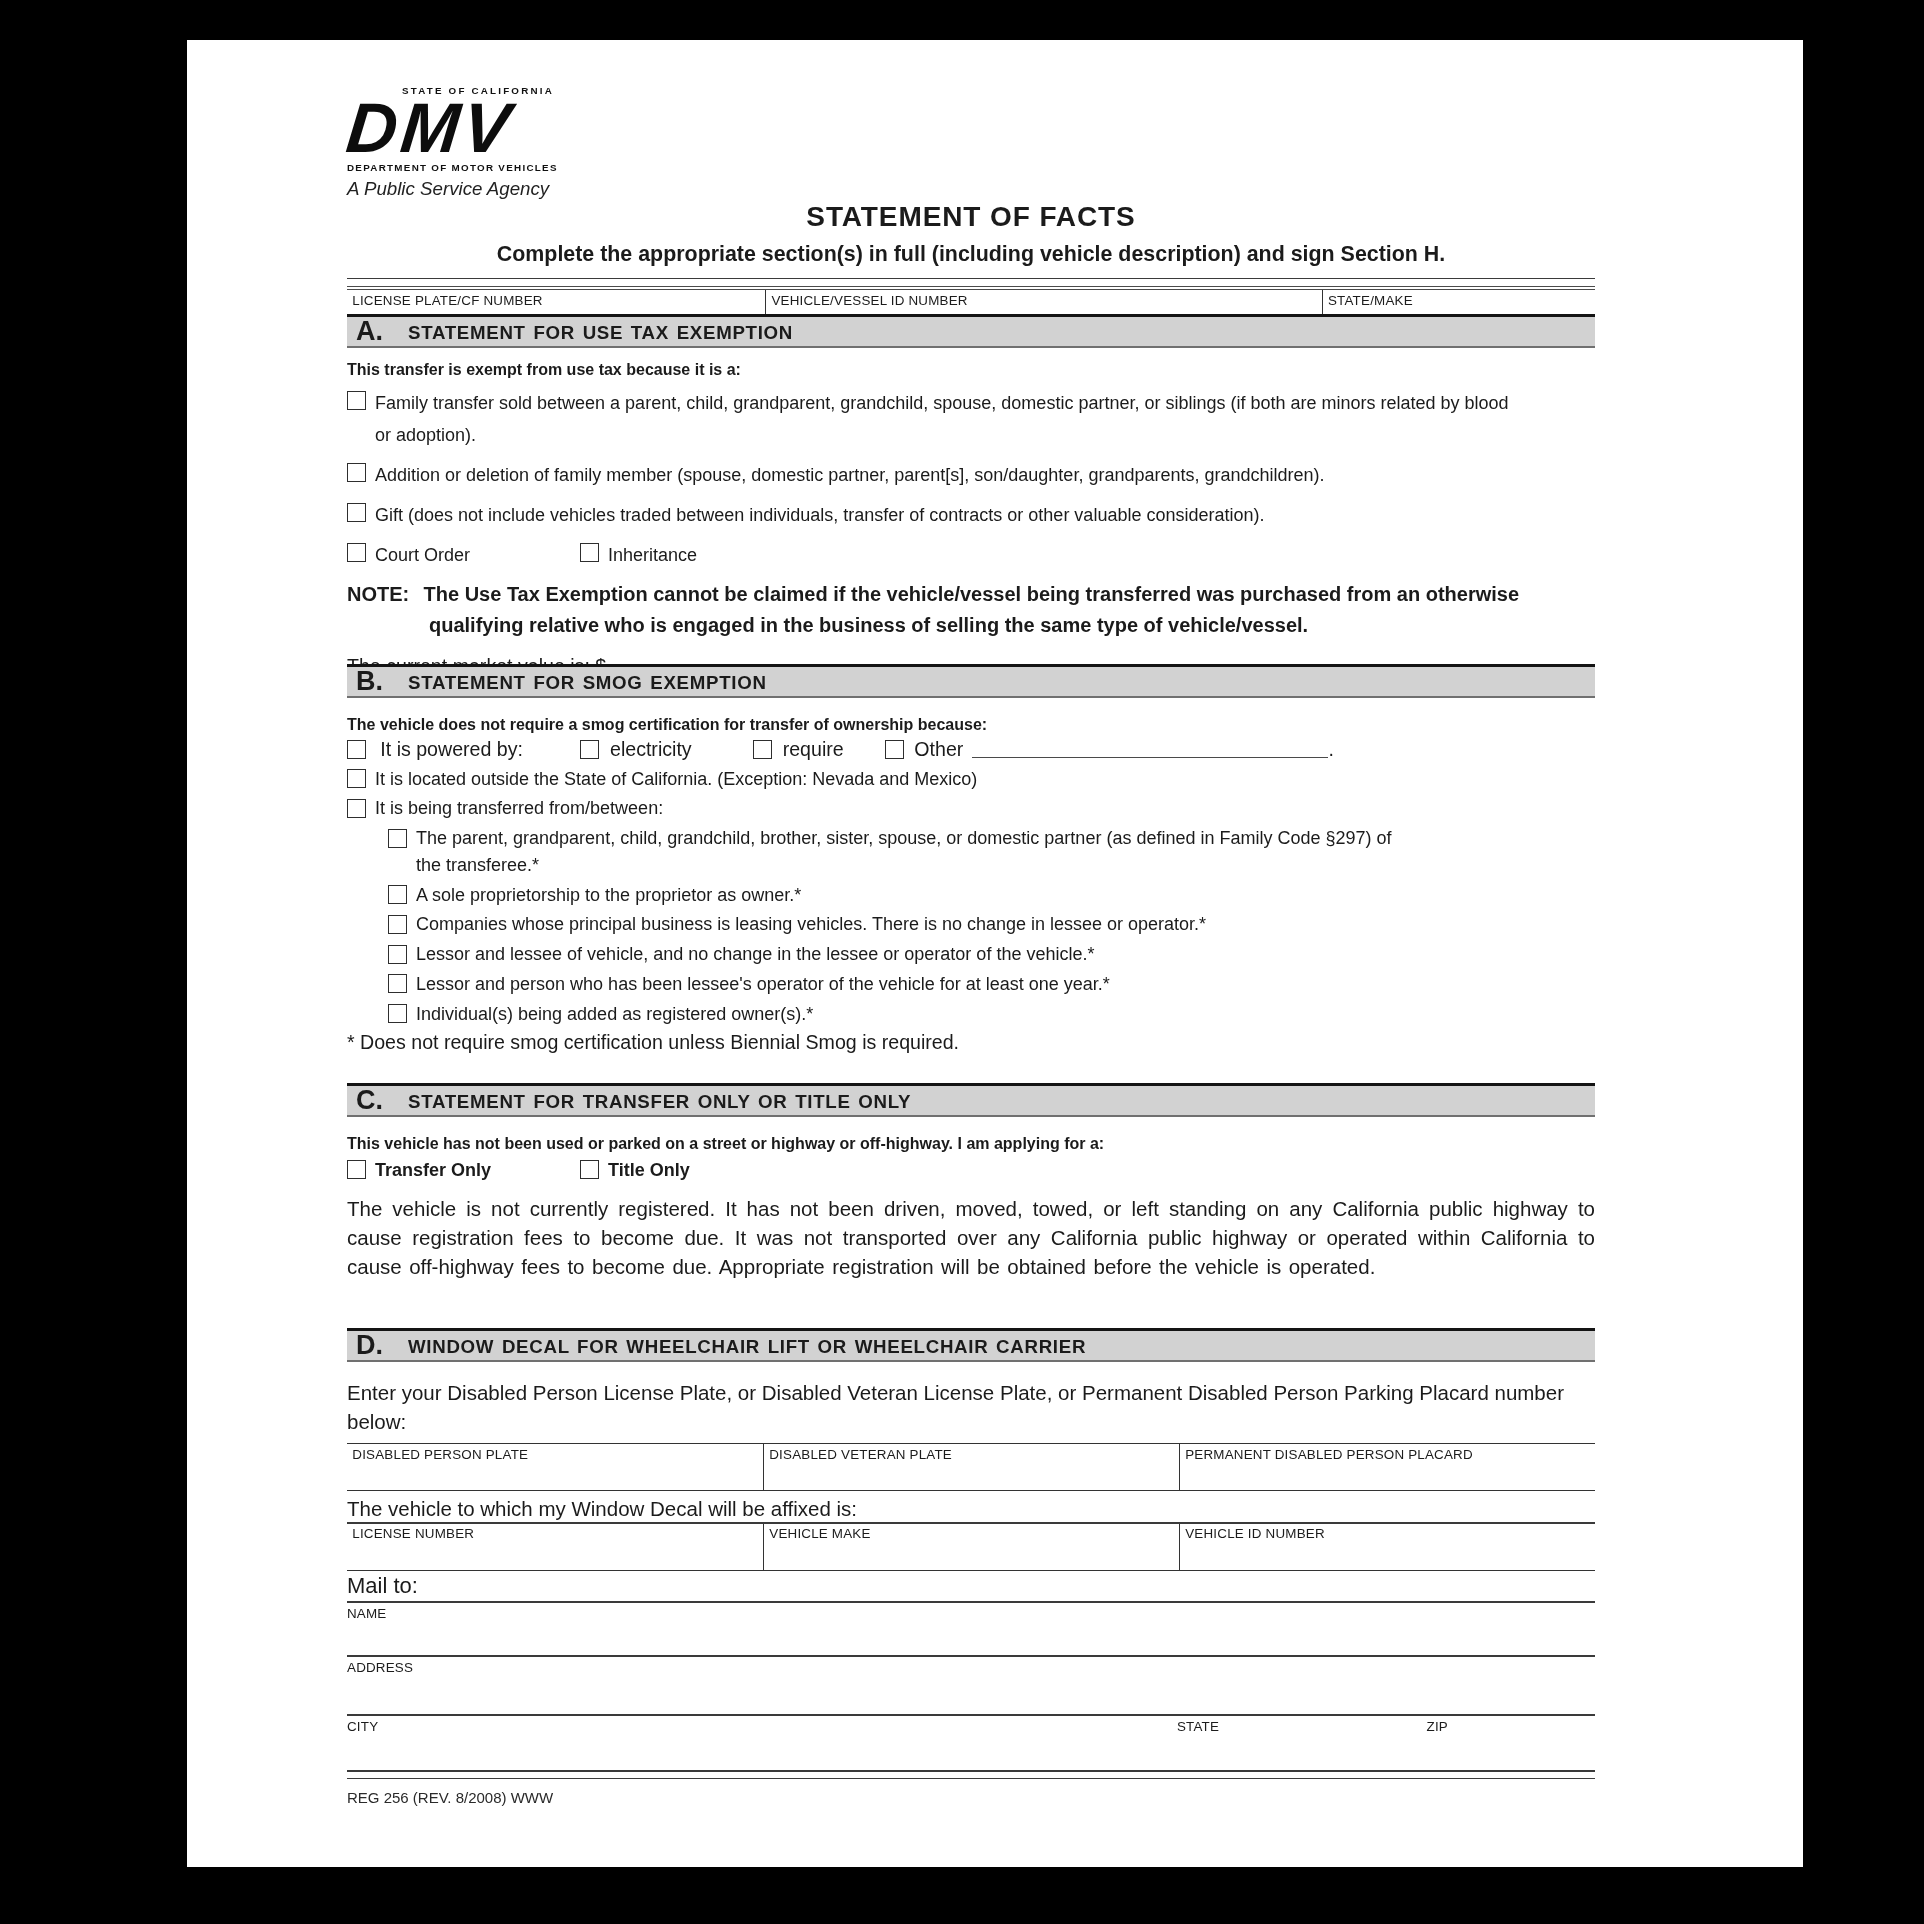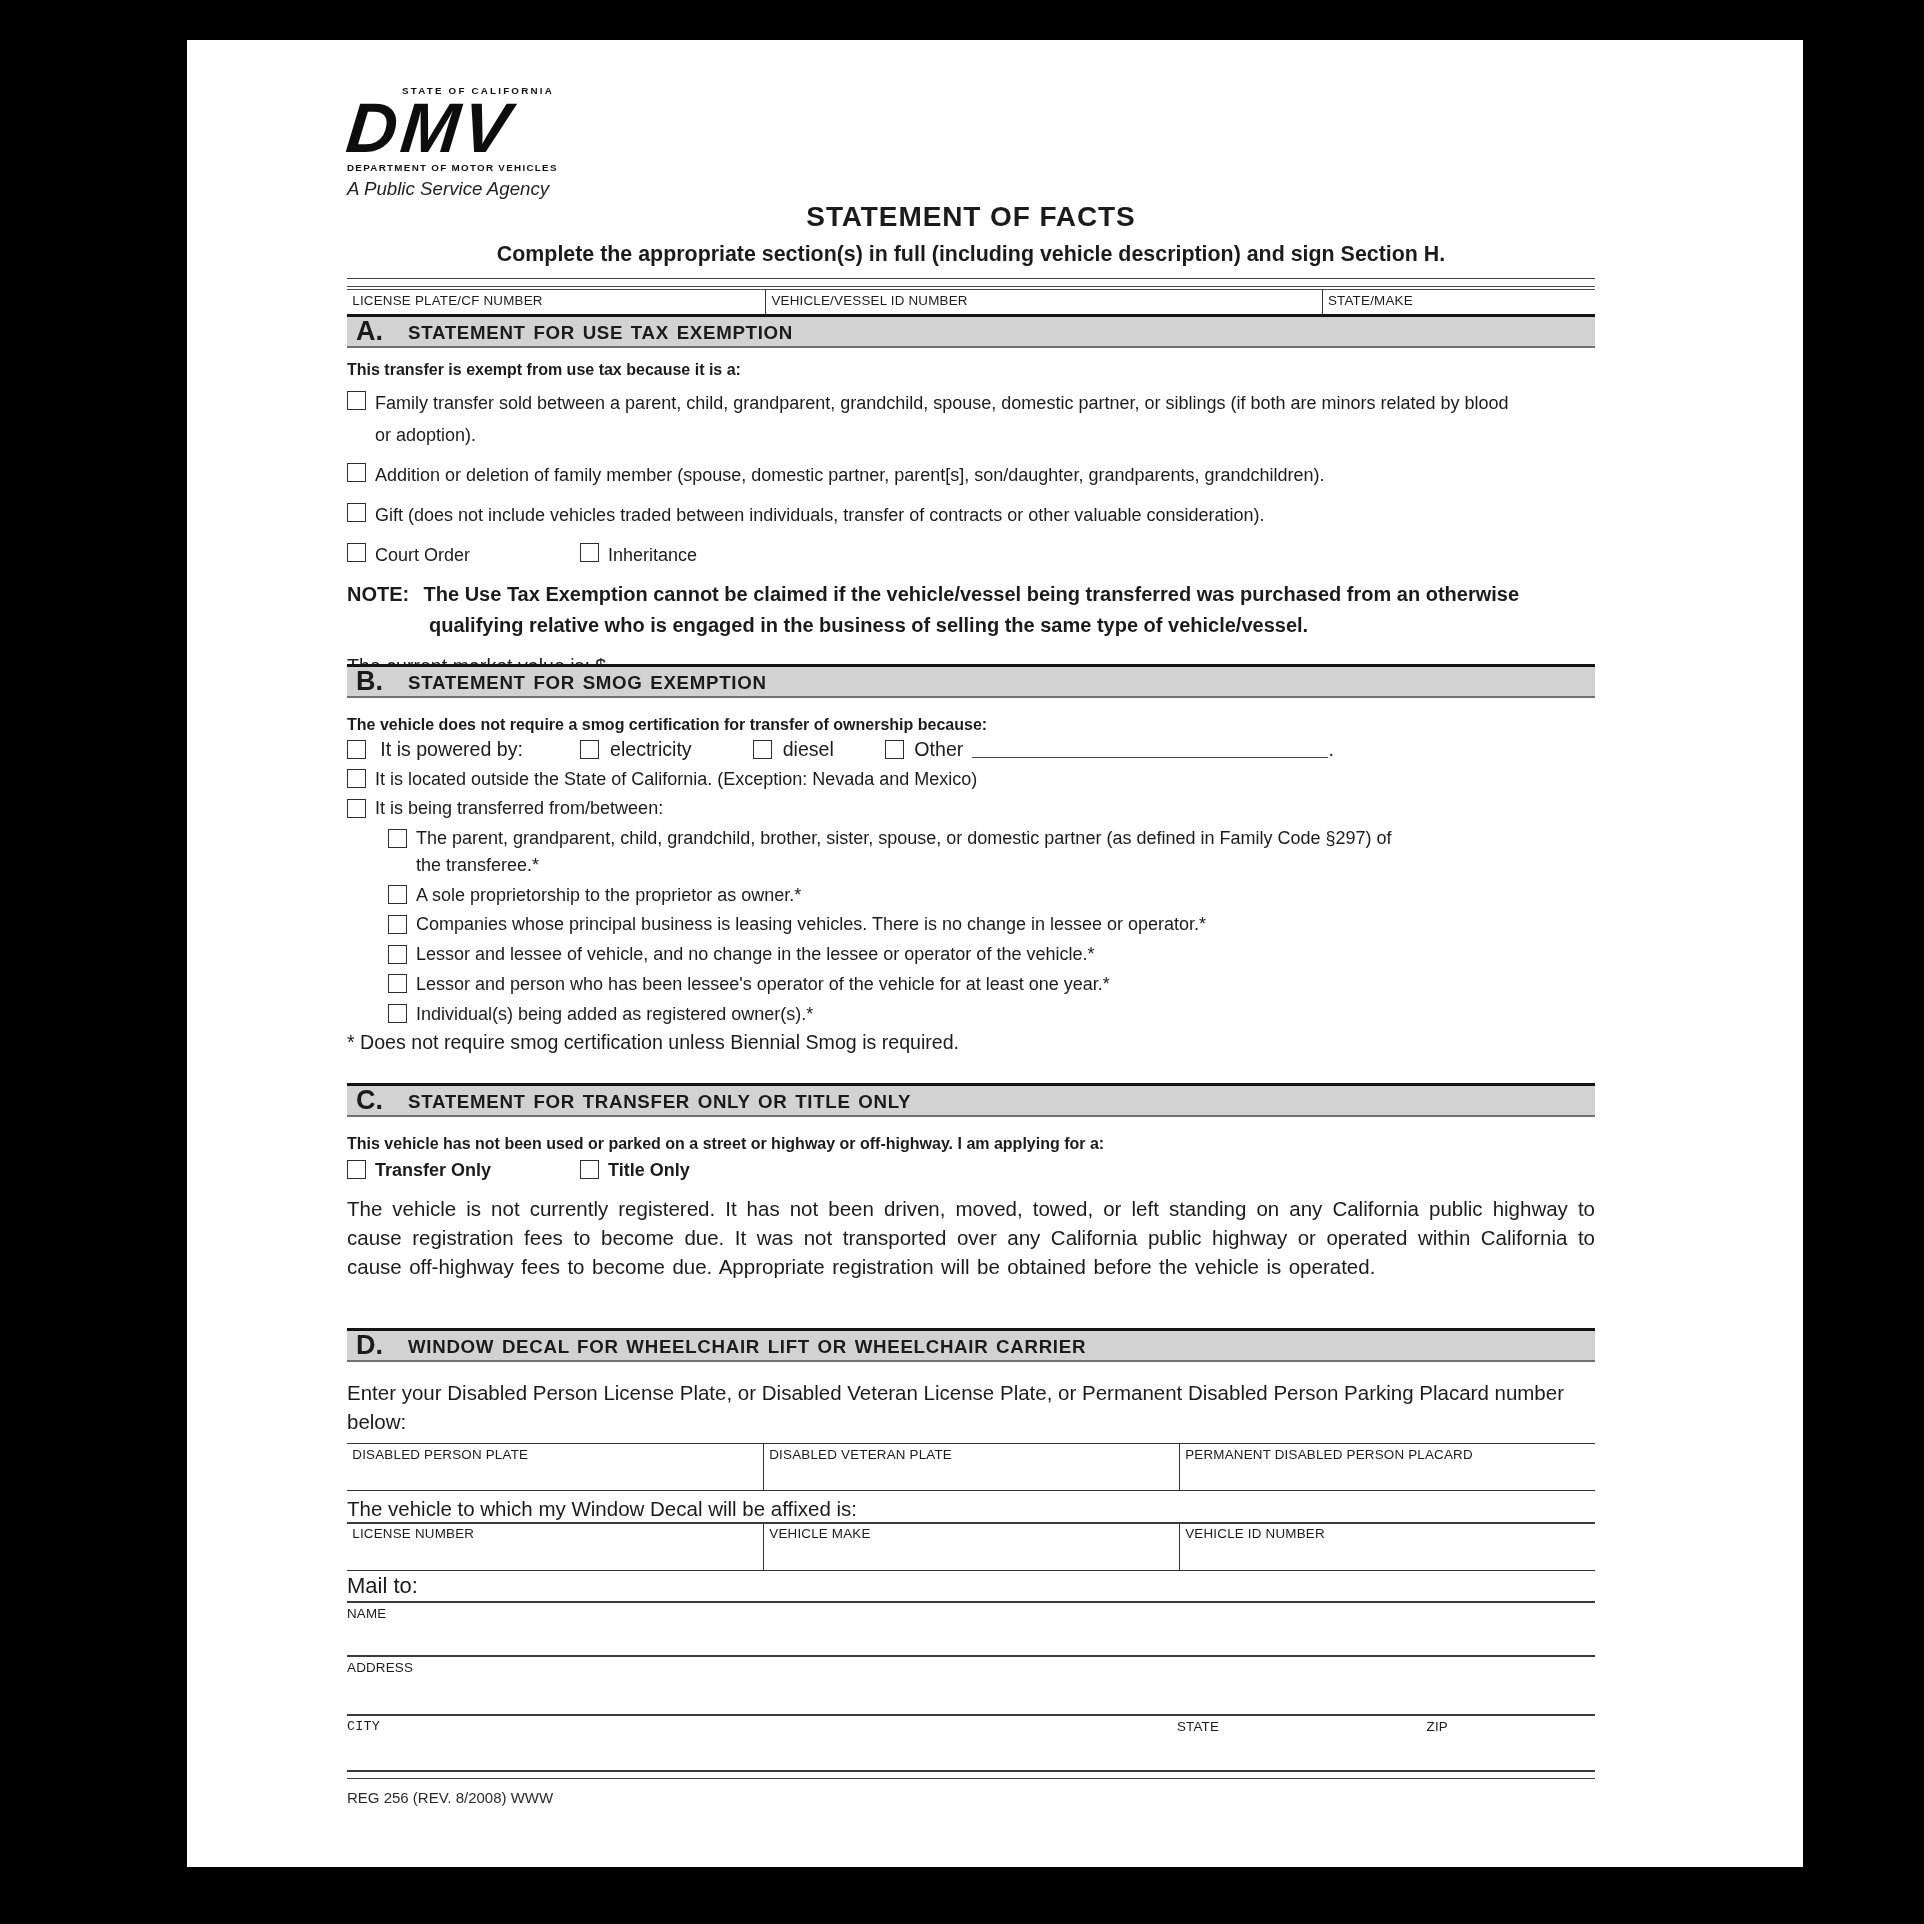--- a/index.html
+++ b/index.html
@@ -64,21 +64,21 @@
   #secD{top:1288px;}
   #secD .dintro{margin-top:16px;font-size:20.5px;line-height:29px;}
   .vtable.d1{margin-top:7.1px;border-top:1.8px solid #333;}
   .vtable.third .cell{width:33.33%;}
   .affix{font-size:20.5px;margin-top:3.6px;line-height:27px;}
   .vtable.d2{border-top:2.7px solid #3a3a3a;}
   .mailrow{font-size:22px;line-height:29px;border-bottom:2.7px solid #3a3a3a;padding-bottom:1.8px;}
   .fieldrow{border-bottom:2.7px solid #3a3a3a;padding:2.7px 0 0 0;}
   .fieldrow .space{height:34px;}
   .cityrow{display:flex;}
-  .cityrow .c1{width:66.5%;font-family:Liberation Mono, monospace;}
+  .cityrow .c1{width:66.5%;}
   .cityrow .c2{width:20%;}
   .cityrow .c3{width:13.5%;}
   .closing2{margin-top:6.2px;border-top:1.8px solid #3c3c3c;}
 
   
   #footer{top:1749px;font-size:15px;color:#2a2a2a;}
 
   
   .vtable.top .cell:nth-child(1){width:33.5%;}
   .vtable.top .cell:nth-child(2){width:44.6%;}
@@ -158,21 +158,21 @@
     </div>
     <div class="bold-intro">The vehicle does not require a smog certification for transfer of ownership because:</div>
 
 
     <div class="powrow" style="margin-top:2px">
       <span class="cb" style="margin-right:14.3px"></span>
       <span style="width:200px">It is powered by:</span>
       <span class="cb" style="margin-right:10.7px"></span>
       <span style="width:143px">electricity</span>
       <span class="cb" style="margin-right:10.7px"></span>
-      <span style="width:102px">diesel</span>
+      <span style="width:102px">require</span>
       <span class="cb" style="margin-right:10.7px"></span>
       <span>Other</span>
       <span class="blank" style="width:356px;margin-left:9px"></span>
       <span>.</span>
     </div>
 
     <div class="opt">
       <span class="cb"></span>
       <span>It is located outside the State of California. (Exception: Nevada and Mexico)</span>
     </div>

